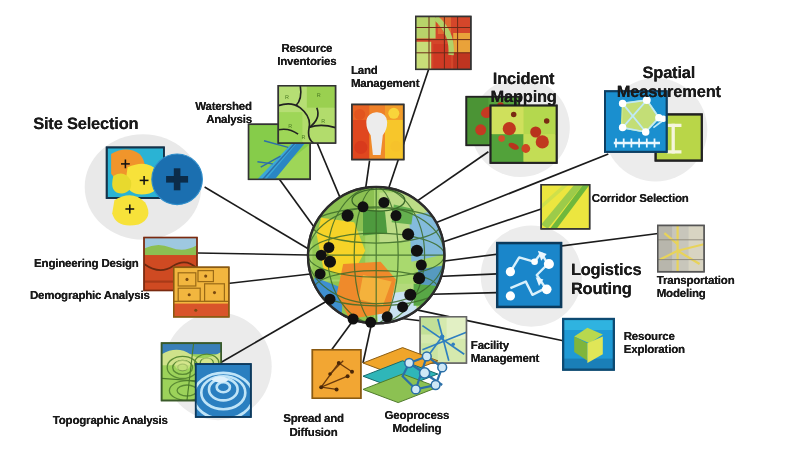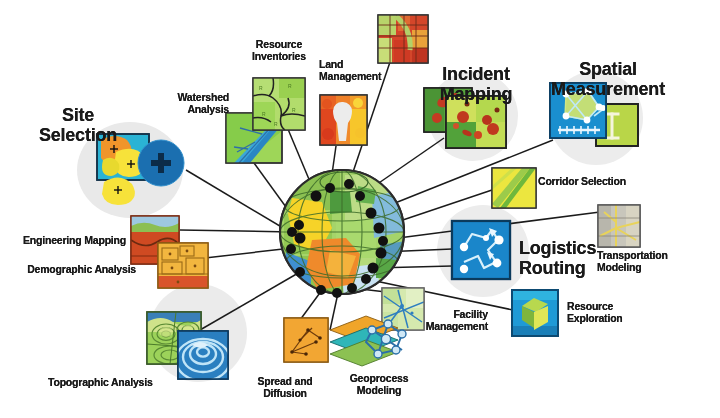--- a/index.html
+++ b/index.html
@@ -20,21 +20,21 @@
     position: absolute;
     font-family: "Liberation Sans", sans-serif;
     font-weight: bold;
     color: #1a1a1a;
     line-height: 1.12;
     letter-spacing: -0.2px;
     white-space: pre-line;
     text-shadow: 0 0 0.4px #1a1a1a;
     pointer-events: none;
   }
-  .lbl.sz-lg { font-size: 18px; }
+  .lbl.sz-lg { font-size: 15px; }
   .lbl.sz-md { font-size: 10.5px; }
   .lbl.ta-r { text-align: right; }
   .lbl.ta-c { text-align: center; }
 </style>
 </head>
 <body>
 
 <div id="stage">
 
   <svg id="artboard" viewBox="0 0 720 418">
@@ -586,23 +586,23 @@
 Management</div>
   <div class="lbl sz-lg ta-c" style="left:420px; top:64px; width:112px;">Incident Mapping</div>
   <div class="lbl sz-lg ta-c" style="left:535px; top:59px; width:146px;">Spatial Measurement</div>
   <div class="lbl sz-md" style="left:538px; top:176px; width:104px;">Corridor Selection</div>
   <div class="lbl sz-md" style="left:597px; top:250px; width:92px;">Transportation
 Modeling</div>
   <div class="lbl sz-lg" style="left:519px; top:238px; width:70px;">Logistics
 Routing</div>
   <div class="lbl sz-md" style="left:567px; top:301px; width:80px;">Resource
 Exploration</div>
-  <div class="lbl sz-md" style="left:408px; top:309px; width:80px;text-align:right;">Facility
+  <div class="lbl sz-md" style="left:428px; top:309px; width:80px;">Facility
 Management</div>
   <div class="lbl sz-md ta-c" style="left:338px; top:373px; width:82px;">Geoprocess
 Modeling</div>
   <div class="lbl sz-md ta-c" style="left:248px; top:376px; width:74px;">Spread and
 Diffusion</div>
   <div class="lbl sz-md" style="left:48px; top:377px; width:134px;">Topographic Analysis</div>
   <div class="lbl sz-md ta-r" style="left:6px; top:264px; width:130px;">Demographic Analysis</div>
-  <div class="lbl sz-md ta-r" style="left:6px; top:235px; width:120px;">Engineering Mapping</div>
+  <div class="lbl sz-md ta-r" style="left:6px; top:235px; width:120px;">Engineering Design</div>
 
 </div>
 
 </body></html>

